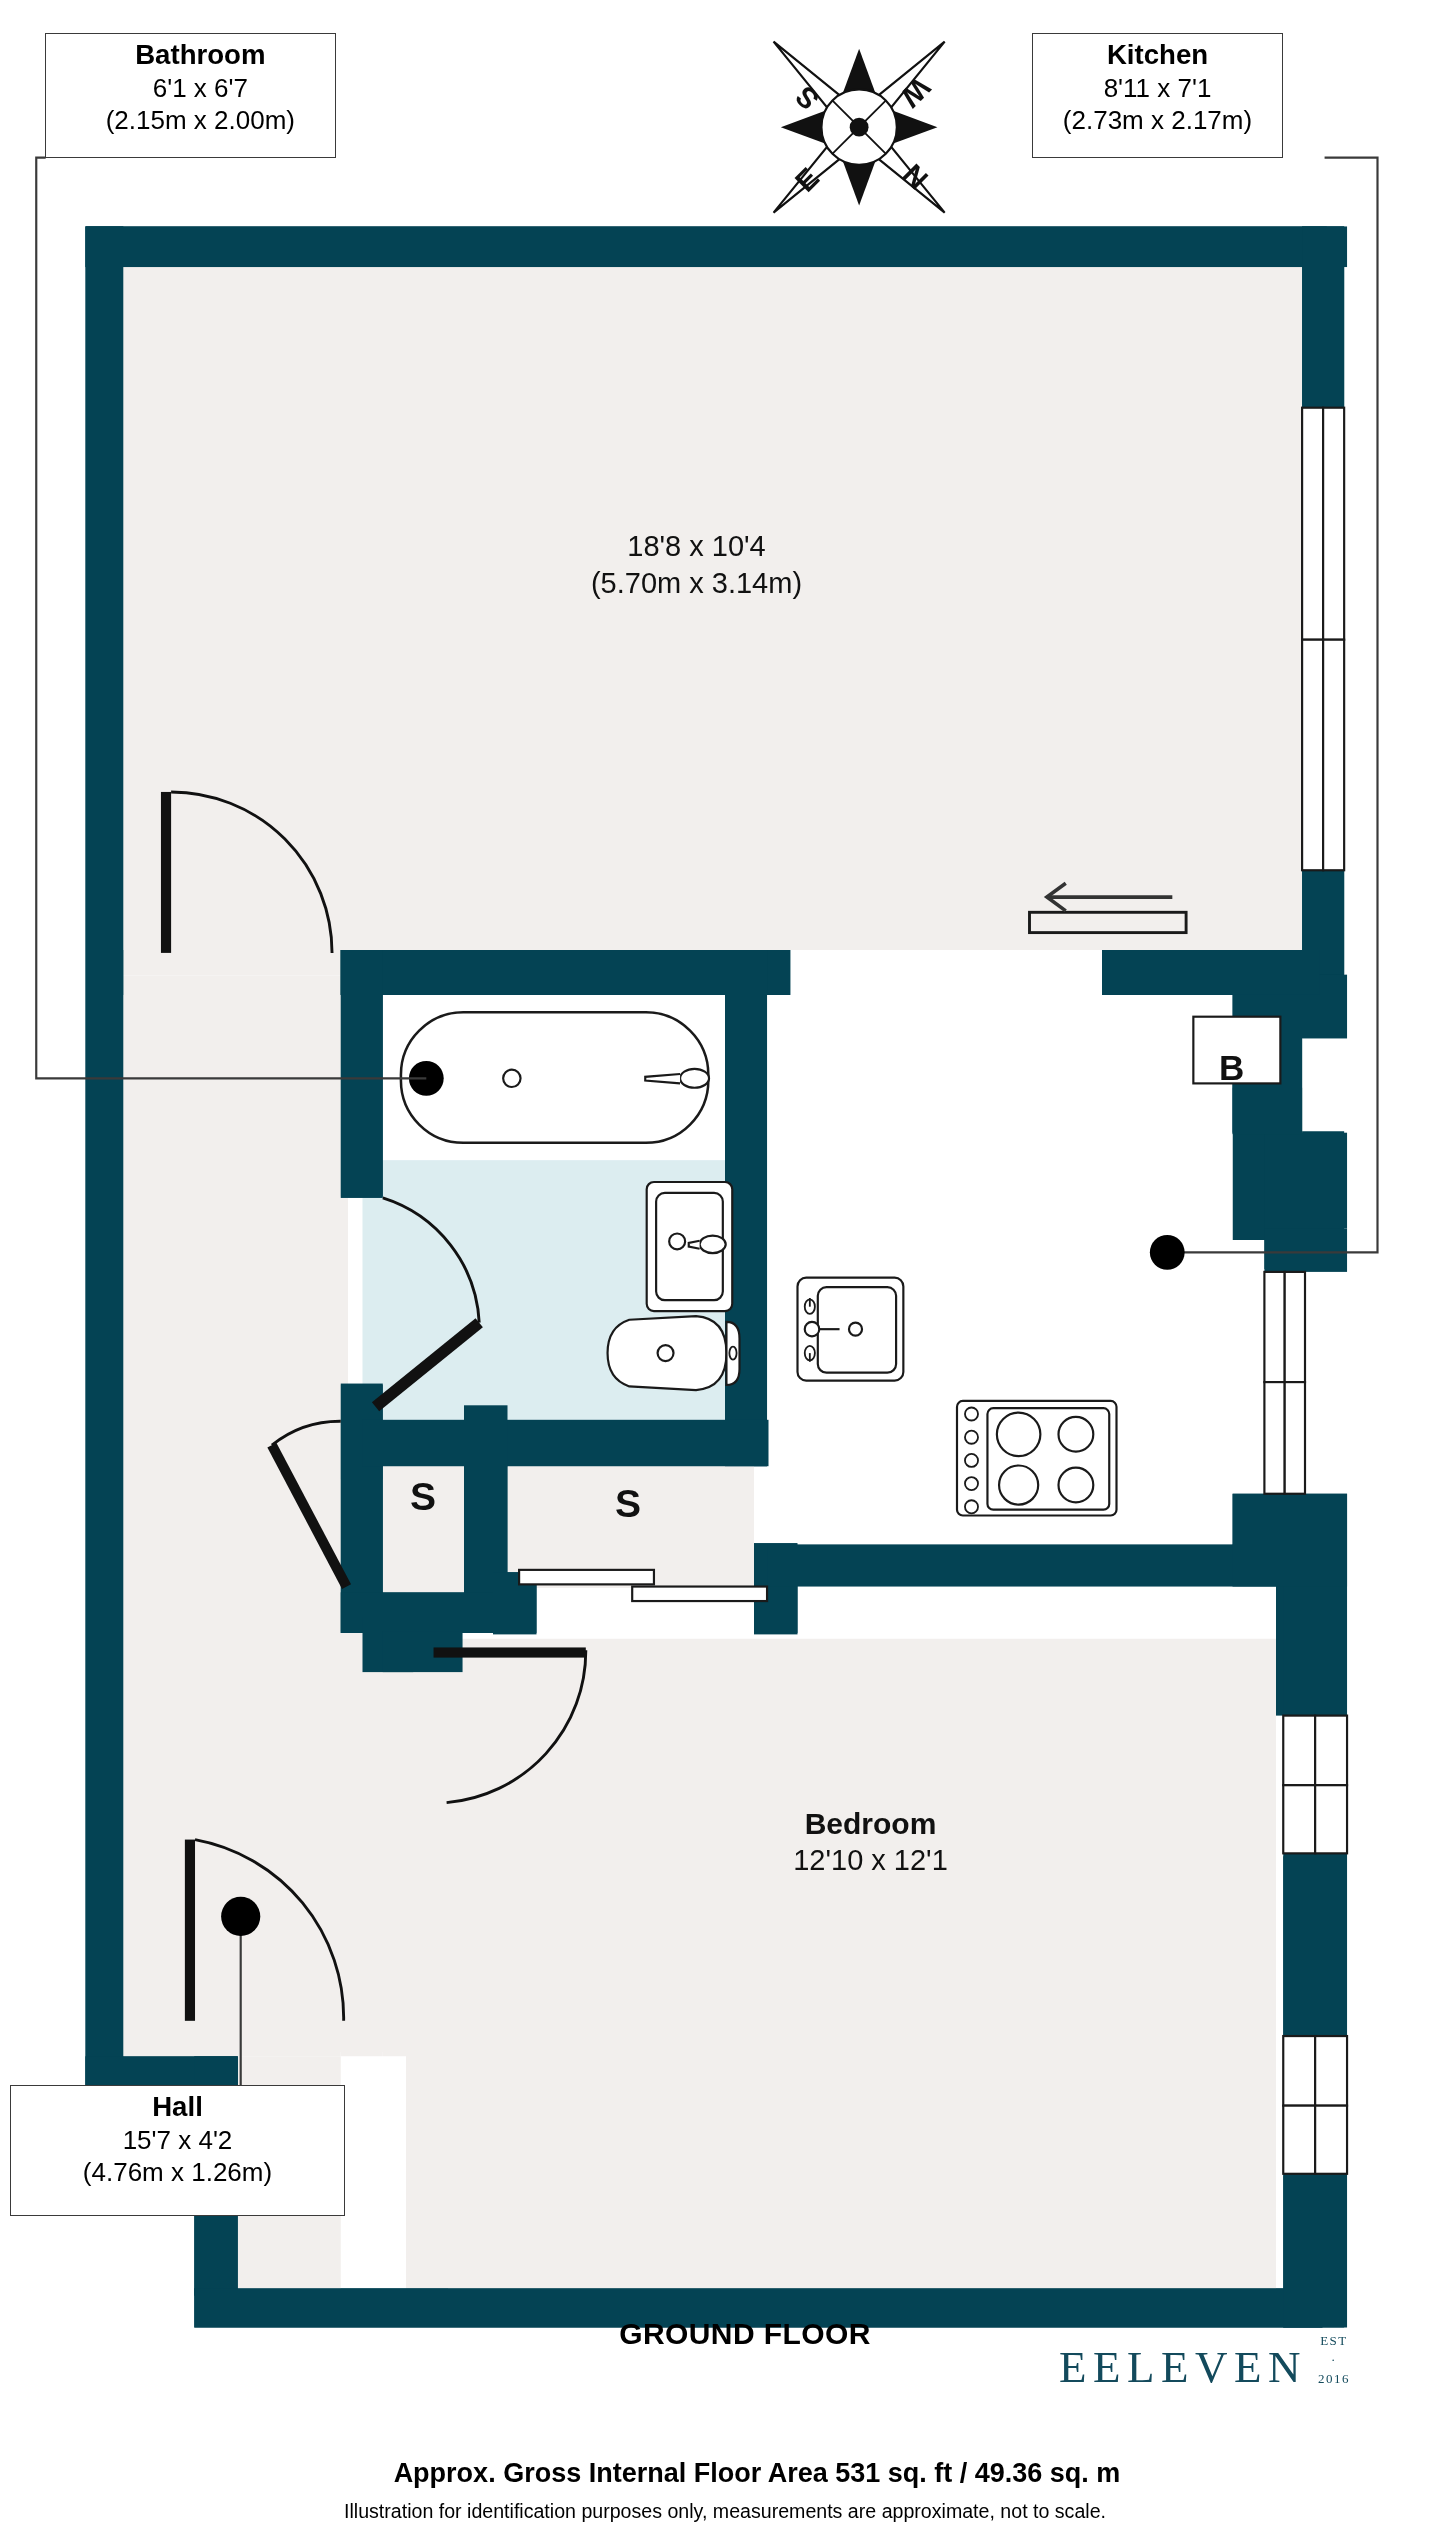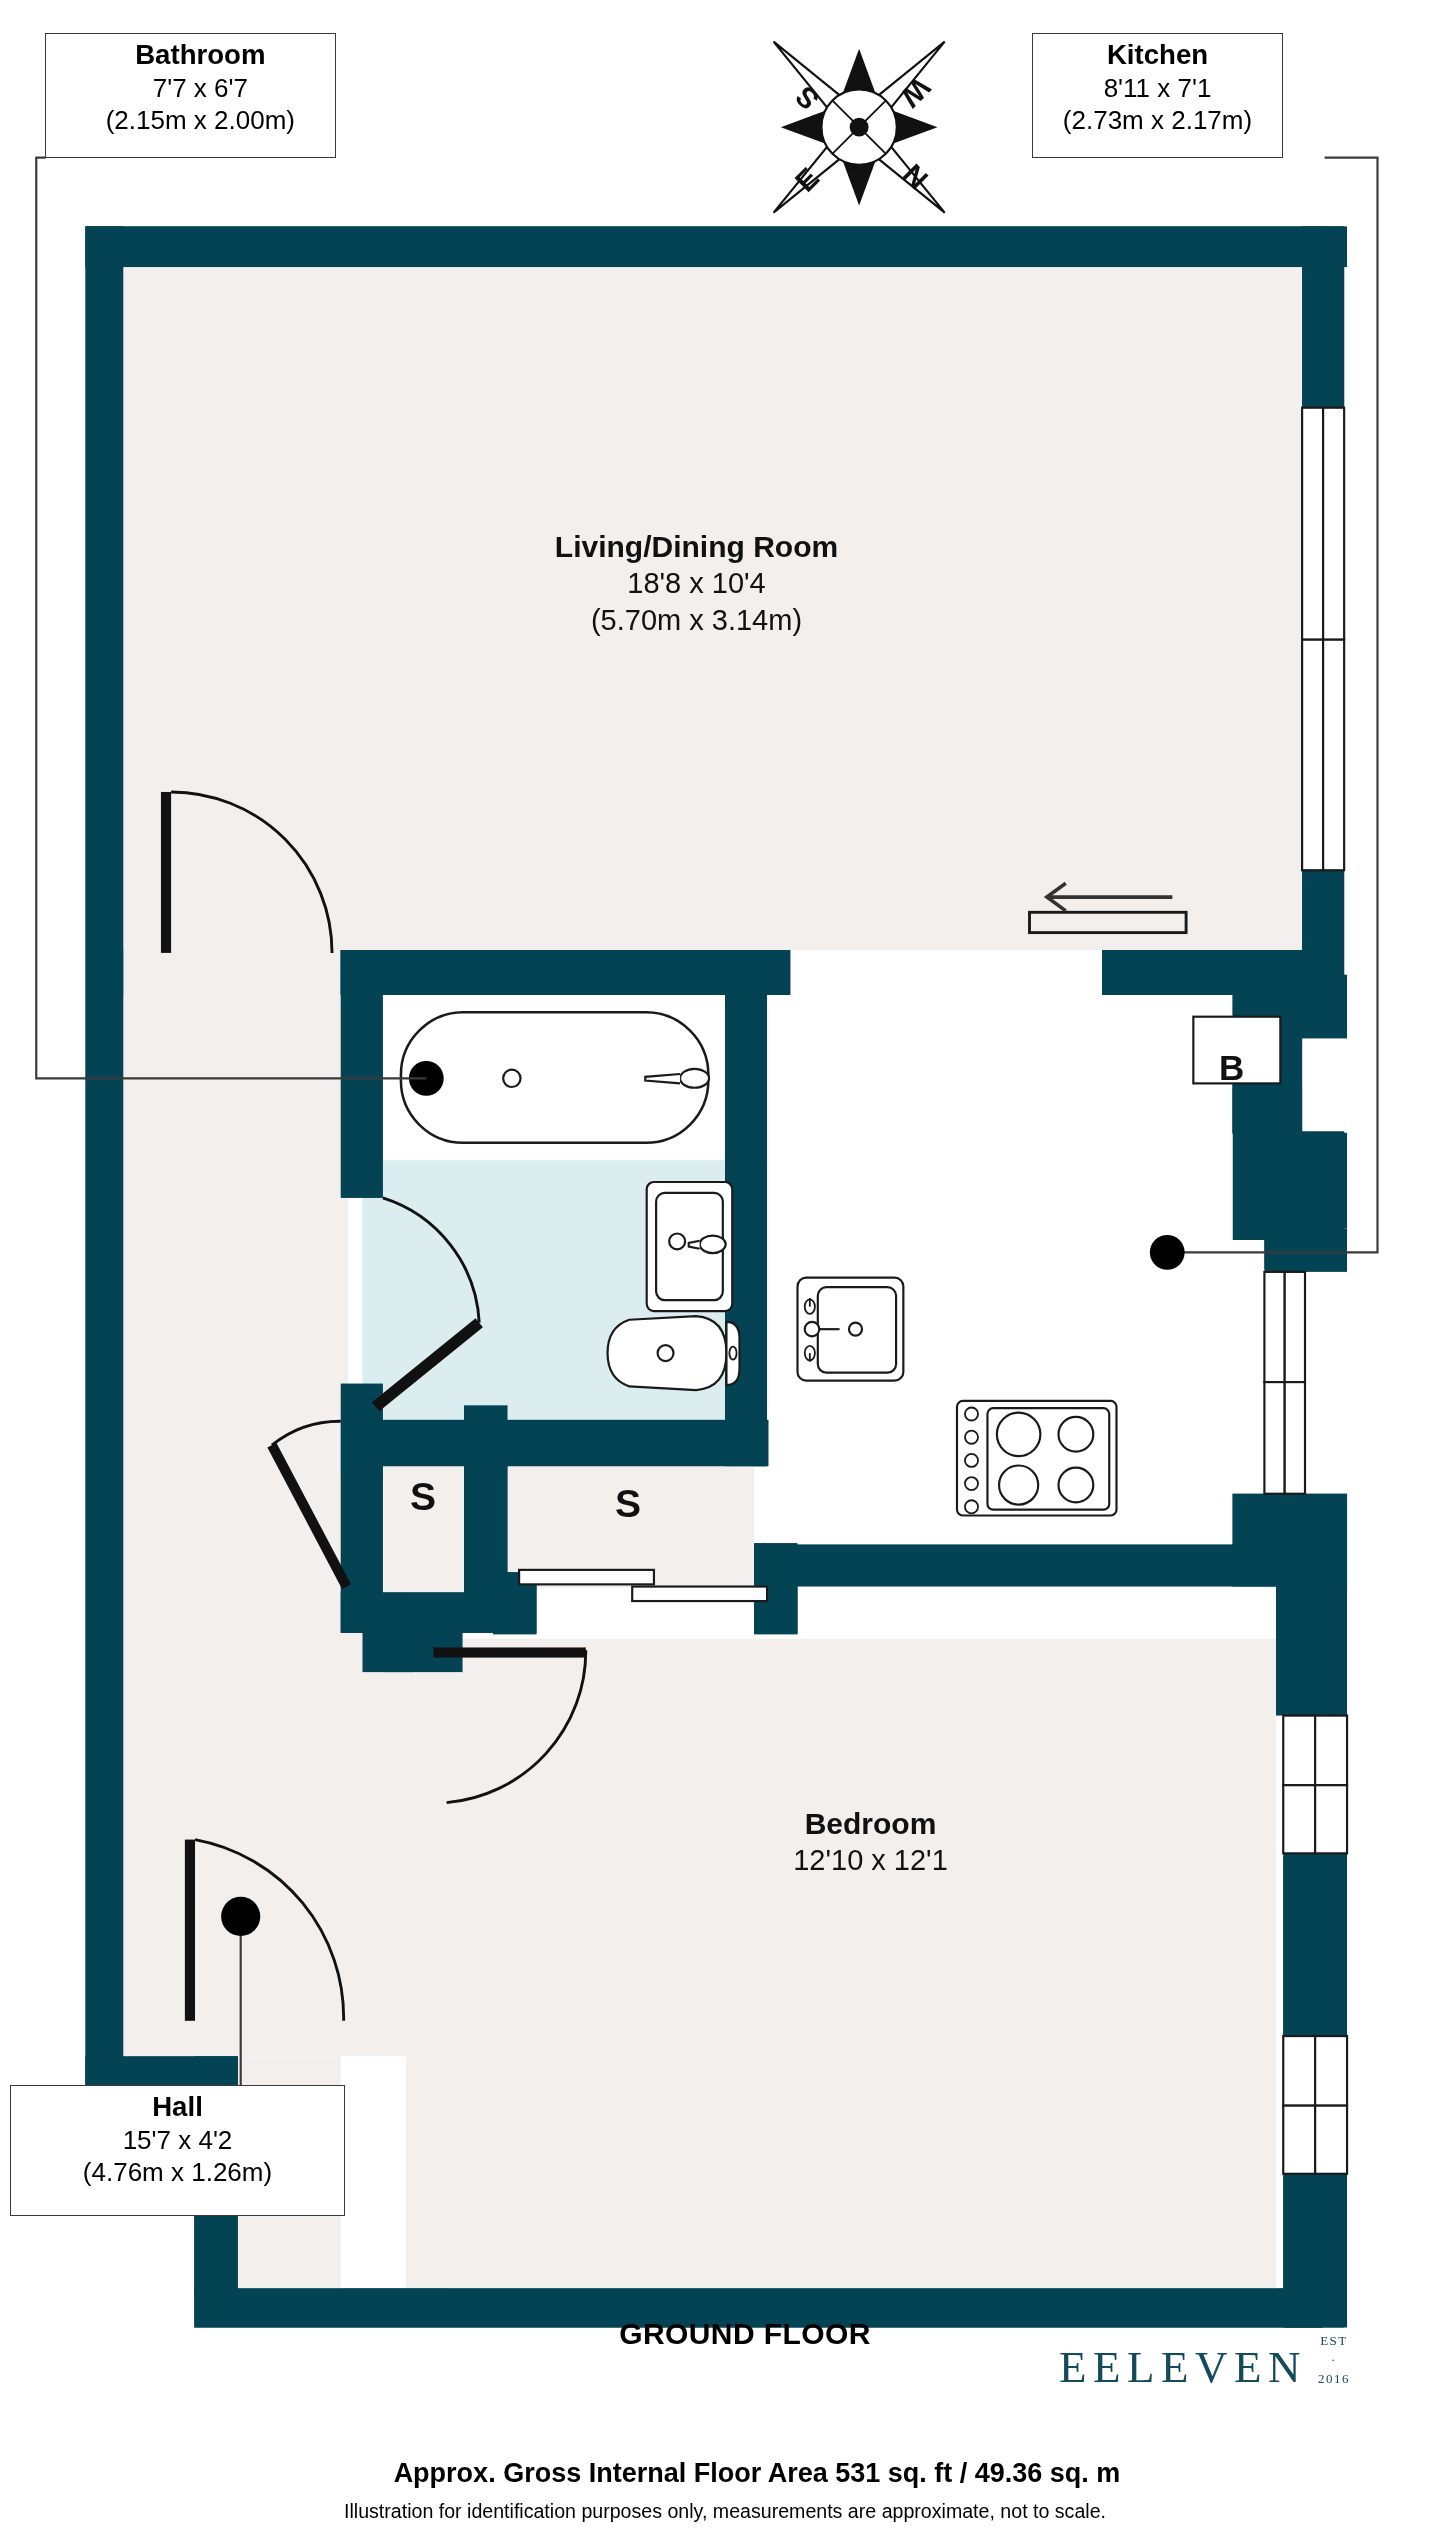--- a/index.html
+++ b/index.html
@@ -429,38 +429,37 @@
 
     <text x="68" y="-58" font-family="Liberation Sans, sans-serif" font-size="40" font-weight="bold" fill="#111111" text-anchor="middle" transform="rotate(135,68,-58)">W</text>
     <text x="68" y="78" font-family="Liberation Sans, sans-serif" font-size="40" font-weight="bold" fill="#111111" text-anchor="middle" transform="rotate(45,68,78)">N</text>
     <text x="-62" y="-50" font-family="Liberation Sans, sans-serif" font-size="40" font-weight="bold" fill="#111111" text-anchor="middle" transform="rotate(-135,-62,-50)">S</text>
     <text x="-62" y="82" font-family="Liberation Sans, sans-serif" font-size="40" font-weight="bold" fill="#111111" text-anchor="middle" transform="rotate(-45,-62,82)">E</text>
   </g>
 </svg>
 
 <div class="callout" id="callout-bathroom">
   <div class="title">Bathroom</div>
-  <div class="dims">7'7 x 6'7</div>
+  <div class="dims">6'1 x 6'7</div>
   <div class="dims">(2.15m x 2.00m)</div>
 </div>
 
 <div class="callout" id="callout-kitchen">
   <div class="title">Kitchen</div>
   <div class="dims">8'11 x 7'1</div>
   <div class="dims">(2.73m x 2.17m)</div>
 </div>
 
 <div class="callout" id="callout-hall">
   <div class="title">Hall</div>
   <div class="dims">15'7 x 4'2</div>
   <div class="dims">(4.76m x 1.26m)</div>
 </div>
 
 <div class="roomlabel" id="label-living">
-  <div class="title">Living/Dining Room</div>
   <div class="dims">18'8 x 10'4</div>
   <div class="dims">(5.70m x 3.14m)</div>
 </div>
 
 <div class="roomlabel" id="label-bed">
   <div class="title">Bedroom</div>
   <div class="dims">12'10 x 12'1</div>
 </div>
 
 <div class="storage-letter" id="storage-a">S</div>

